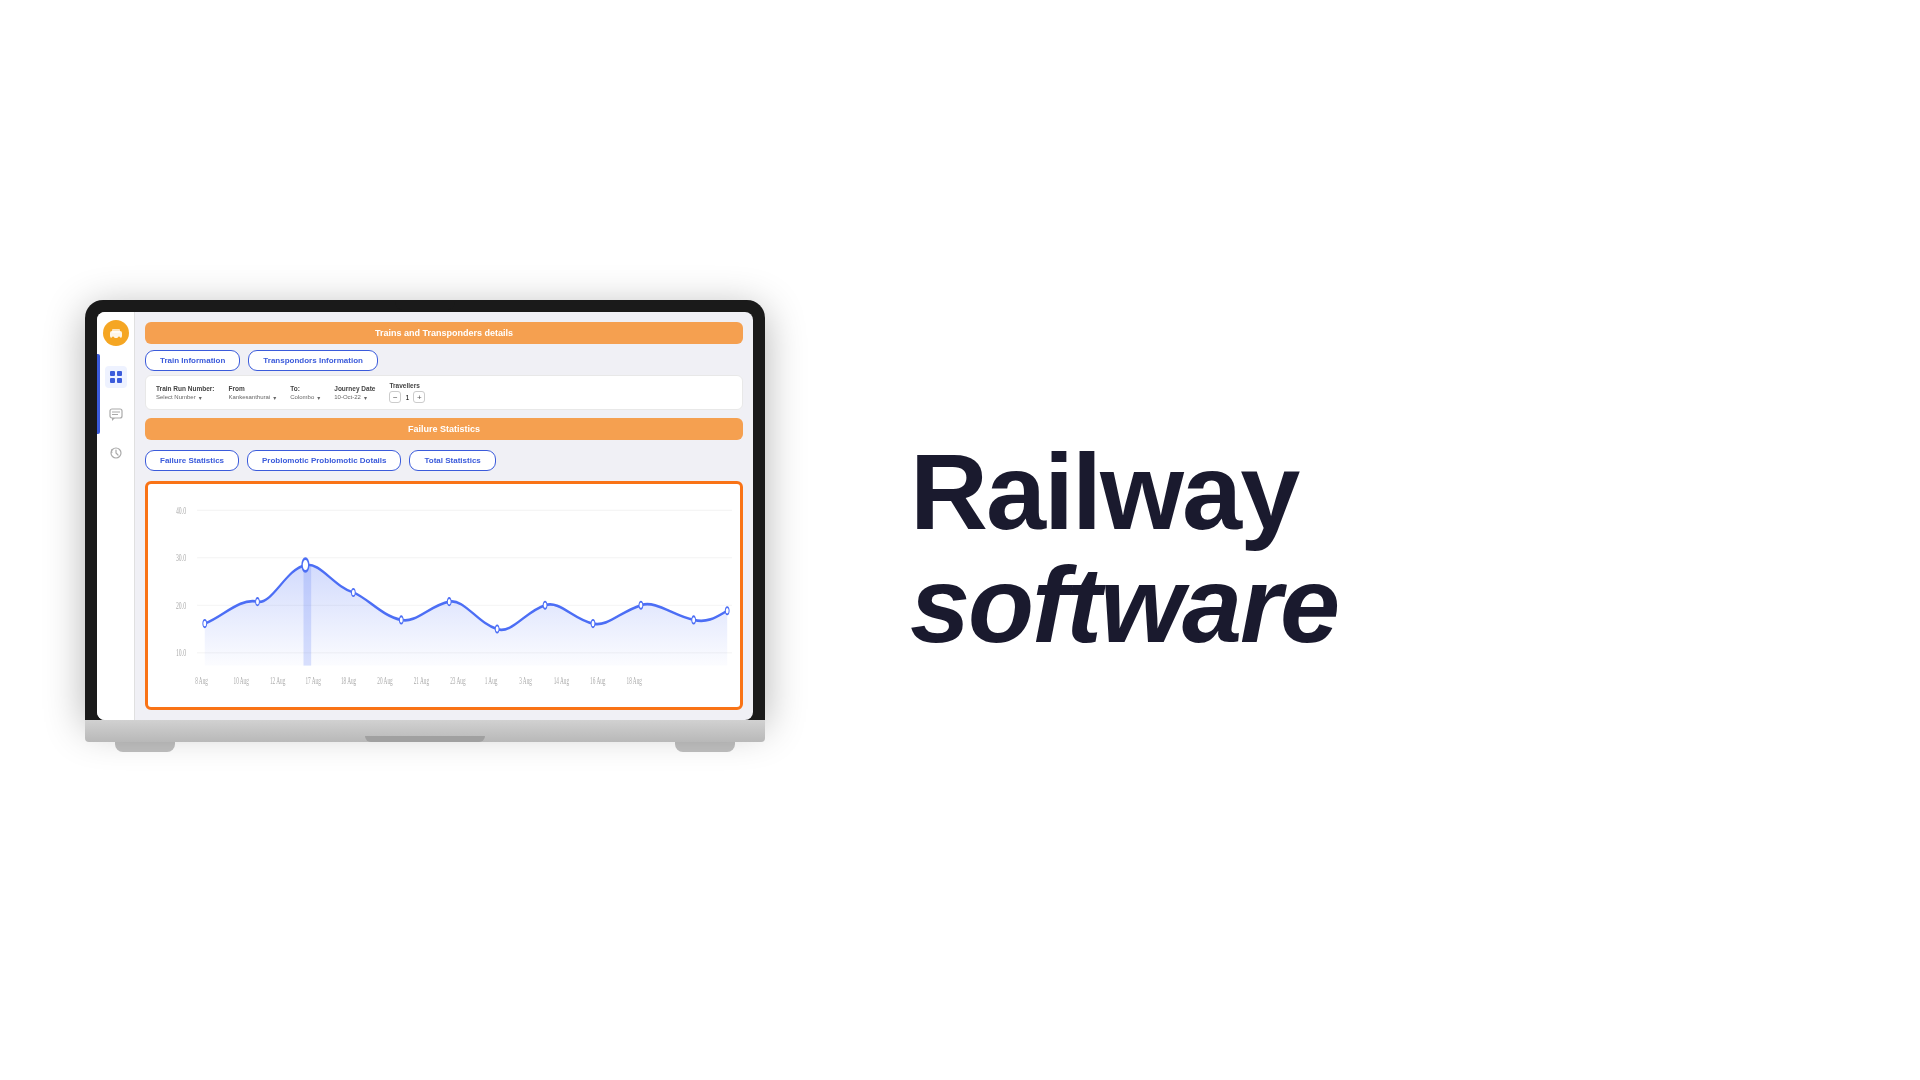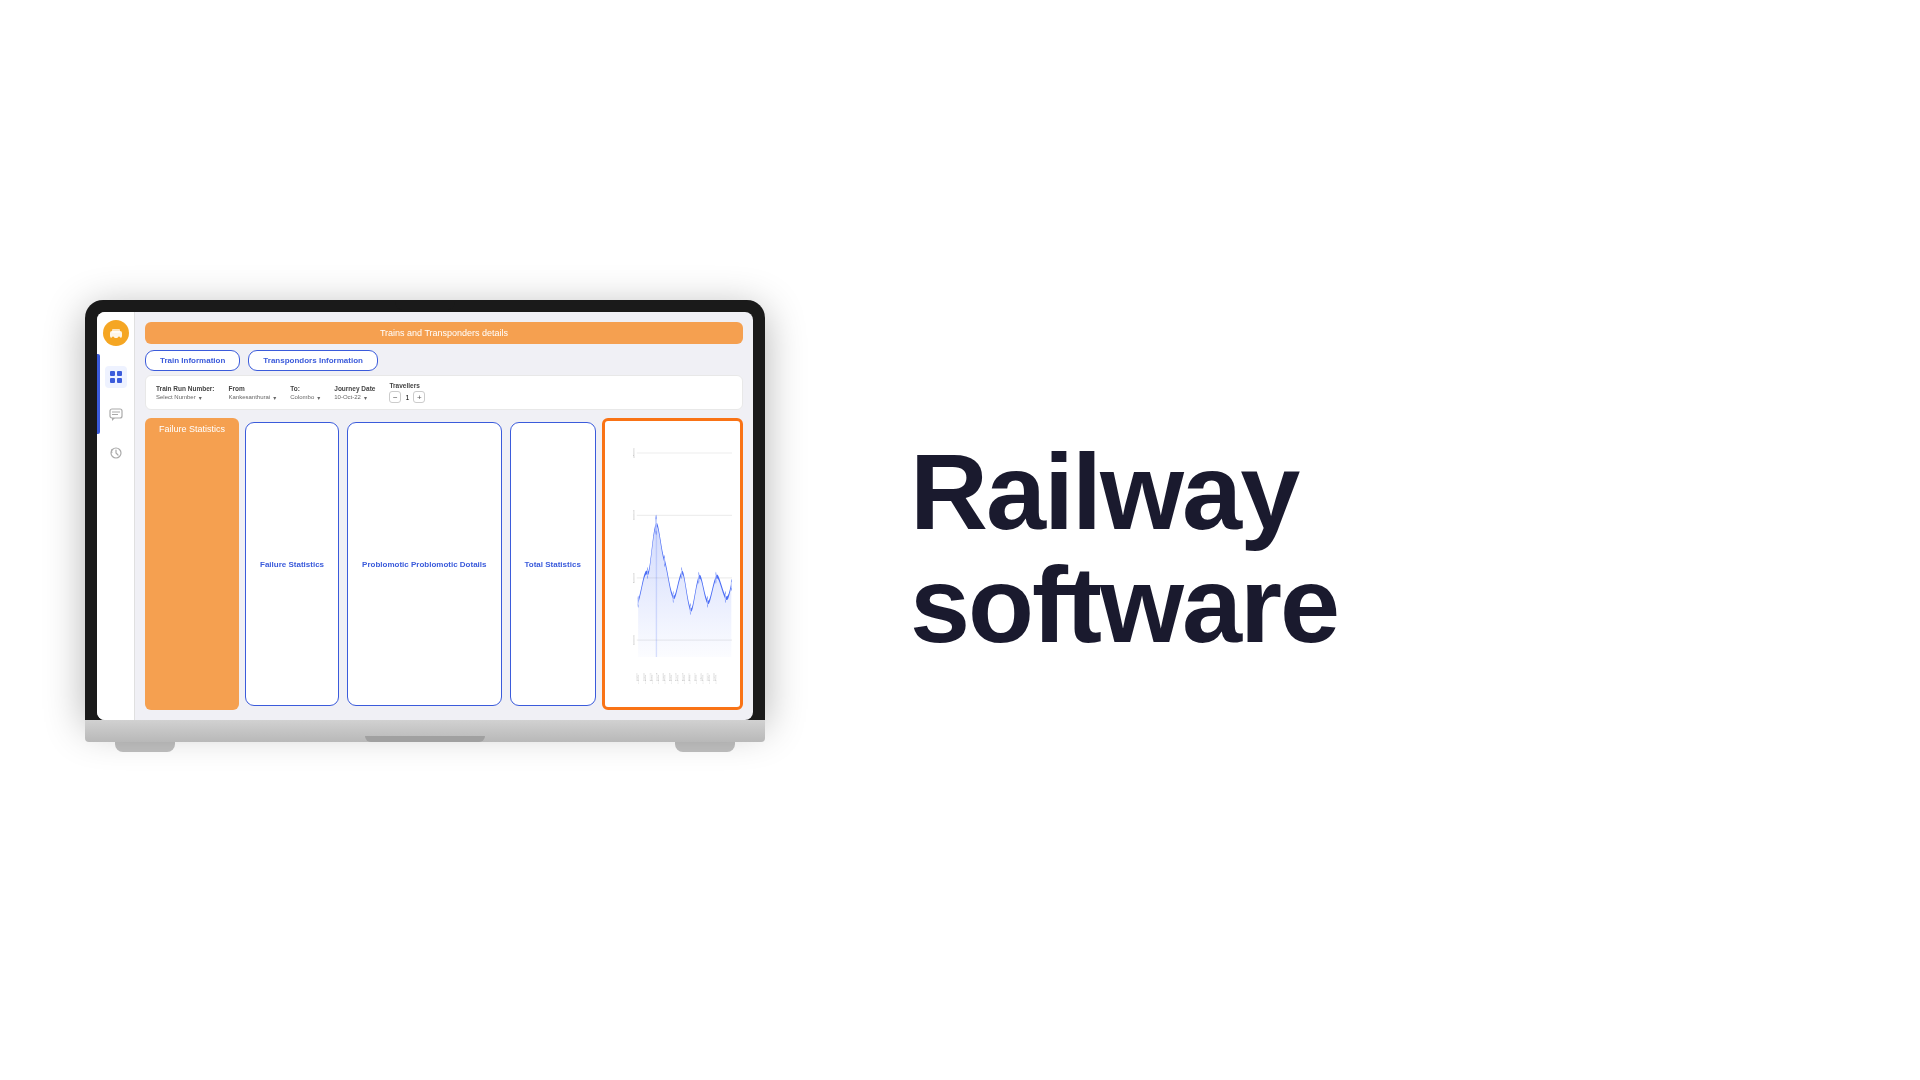--- a/index.html
+++ b/index.html
@@ -155,21 +155,21 @@
       flex-direction: column;
       gap: 8px;
     }
 
     .section-header {
       background: #f5a050;
       border-radius: 6px;
       padding: 6px 14px;
       color: white;
       font-size: 9px;
-      font-weight: 400;
+      font-weight: 700;
       text-align: center;
     }
 
     .tab-row {
       display: flex;
       gap: 8px;
       margin: 4px 0;
     }
 
     .tab-btn {
@@ -238,20 +238,21 @@
       align-items: center;
       justify-content: center;
       font-size: 8px;
       cursor: pointer;
       color: #555;
     }
 
     .chart-section {
       flex: 1;
       display: flex;
+      flex-direction: column;
       gap: 6px;
     }
 
     .chart-area {
       background: white;
       border-radius: 6px;
       flex: 1;
       position: relative;
       border: 3px solid #f97316;
       padding: 8px 8px 14px 28px;
@@ -278,20 +279,21 @@
     .brand-text {
       font-size: 108px;
       font-weight: 900;
       color: #1a1a2e;
       line-height: 1.05;
       letter-spacing: -2px;
     }
 
     .brand-text .line2 {
       display: block;
+      font-style: italic;
     }
   </style>
 </head>
 <body>
 
 <div class="laptop-section">
   <div class="laptop-wrapper">
     <div class="laptop-screen-outer">
       <div class="laptop-notch"></div>
       <div class="laptop-screen-inner">

